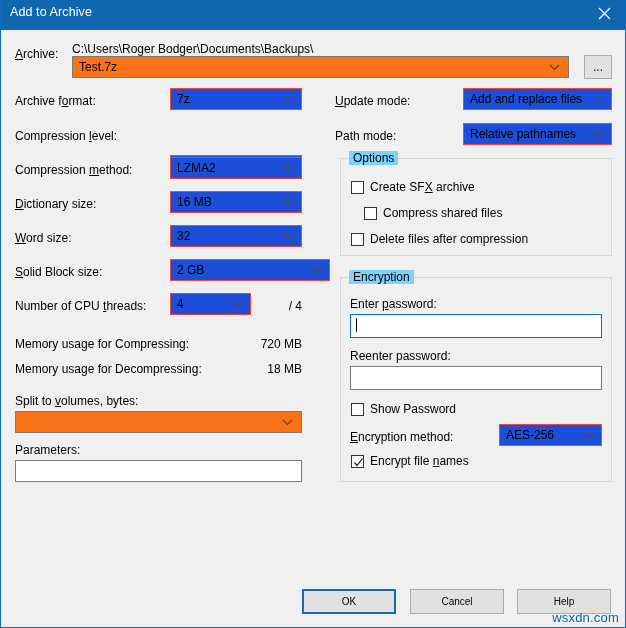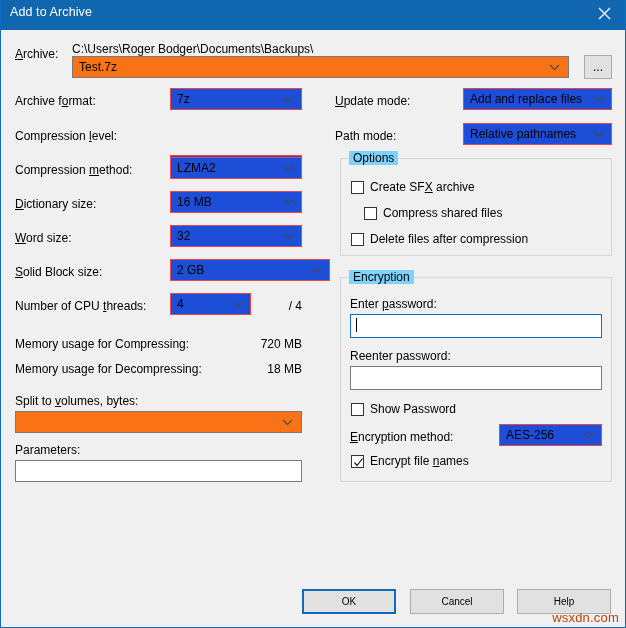--- a/index.html
+++ b/index.html
@@ -188,21 +188,21 @@
     border: 2px solid #0f6cbd;
   }
 
   
   #watermark {
     position: absolute;
     right: 6px;
     bottom: 2px;
     font-family: "Liberation Sans", sans-serif;
     font-size: 13px;
-    color: #c2410c;
+    color: #0369a1;
     letter-spacing: .2px;
     white-space: nowrap;
   }
 </style>
 </head>
 <body>
 
 <div id="dialog">
 
   <div id="titlebar">

